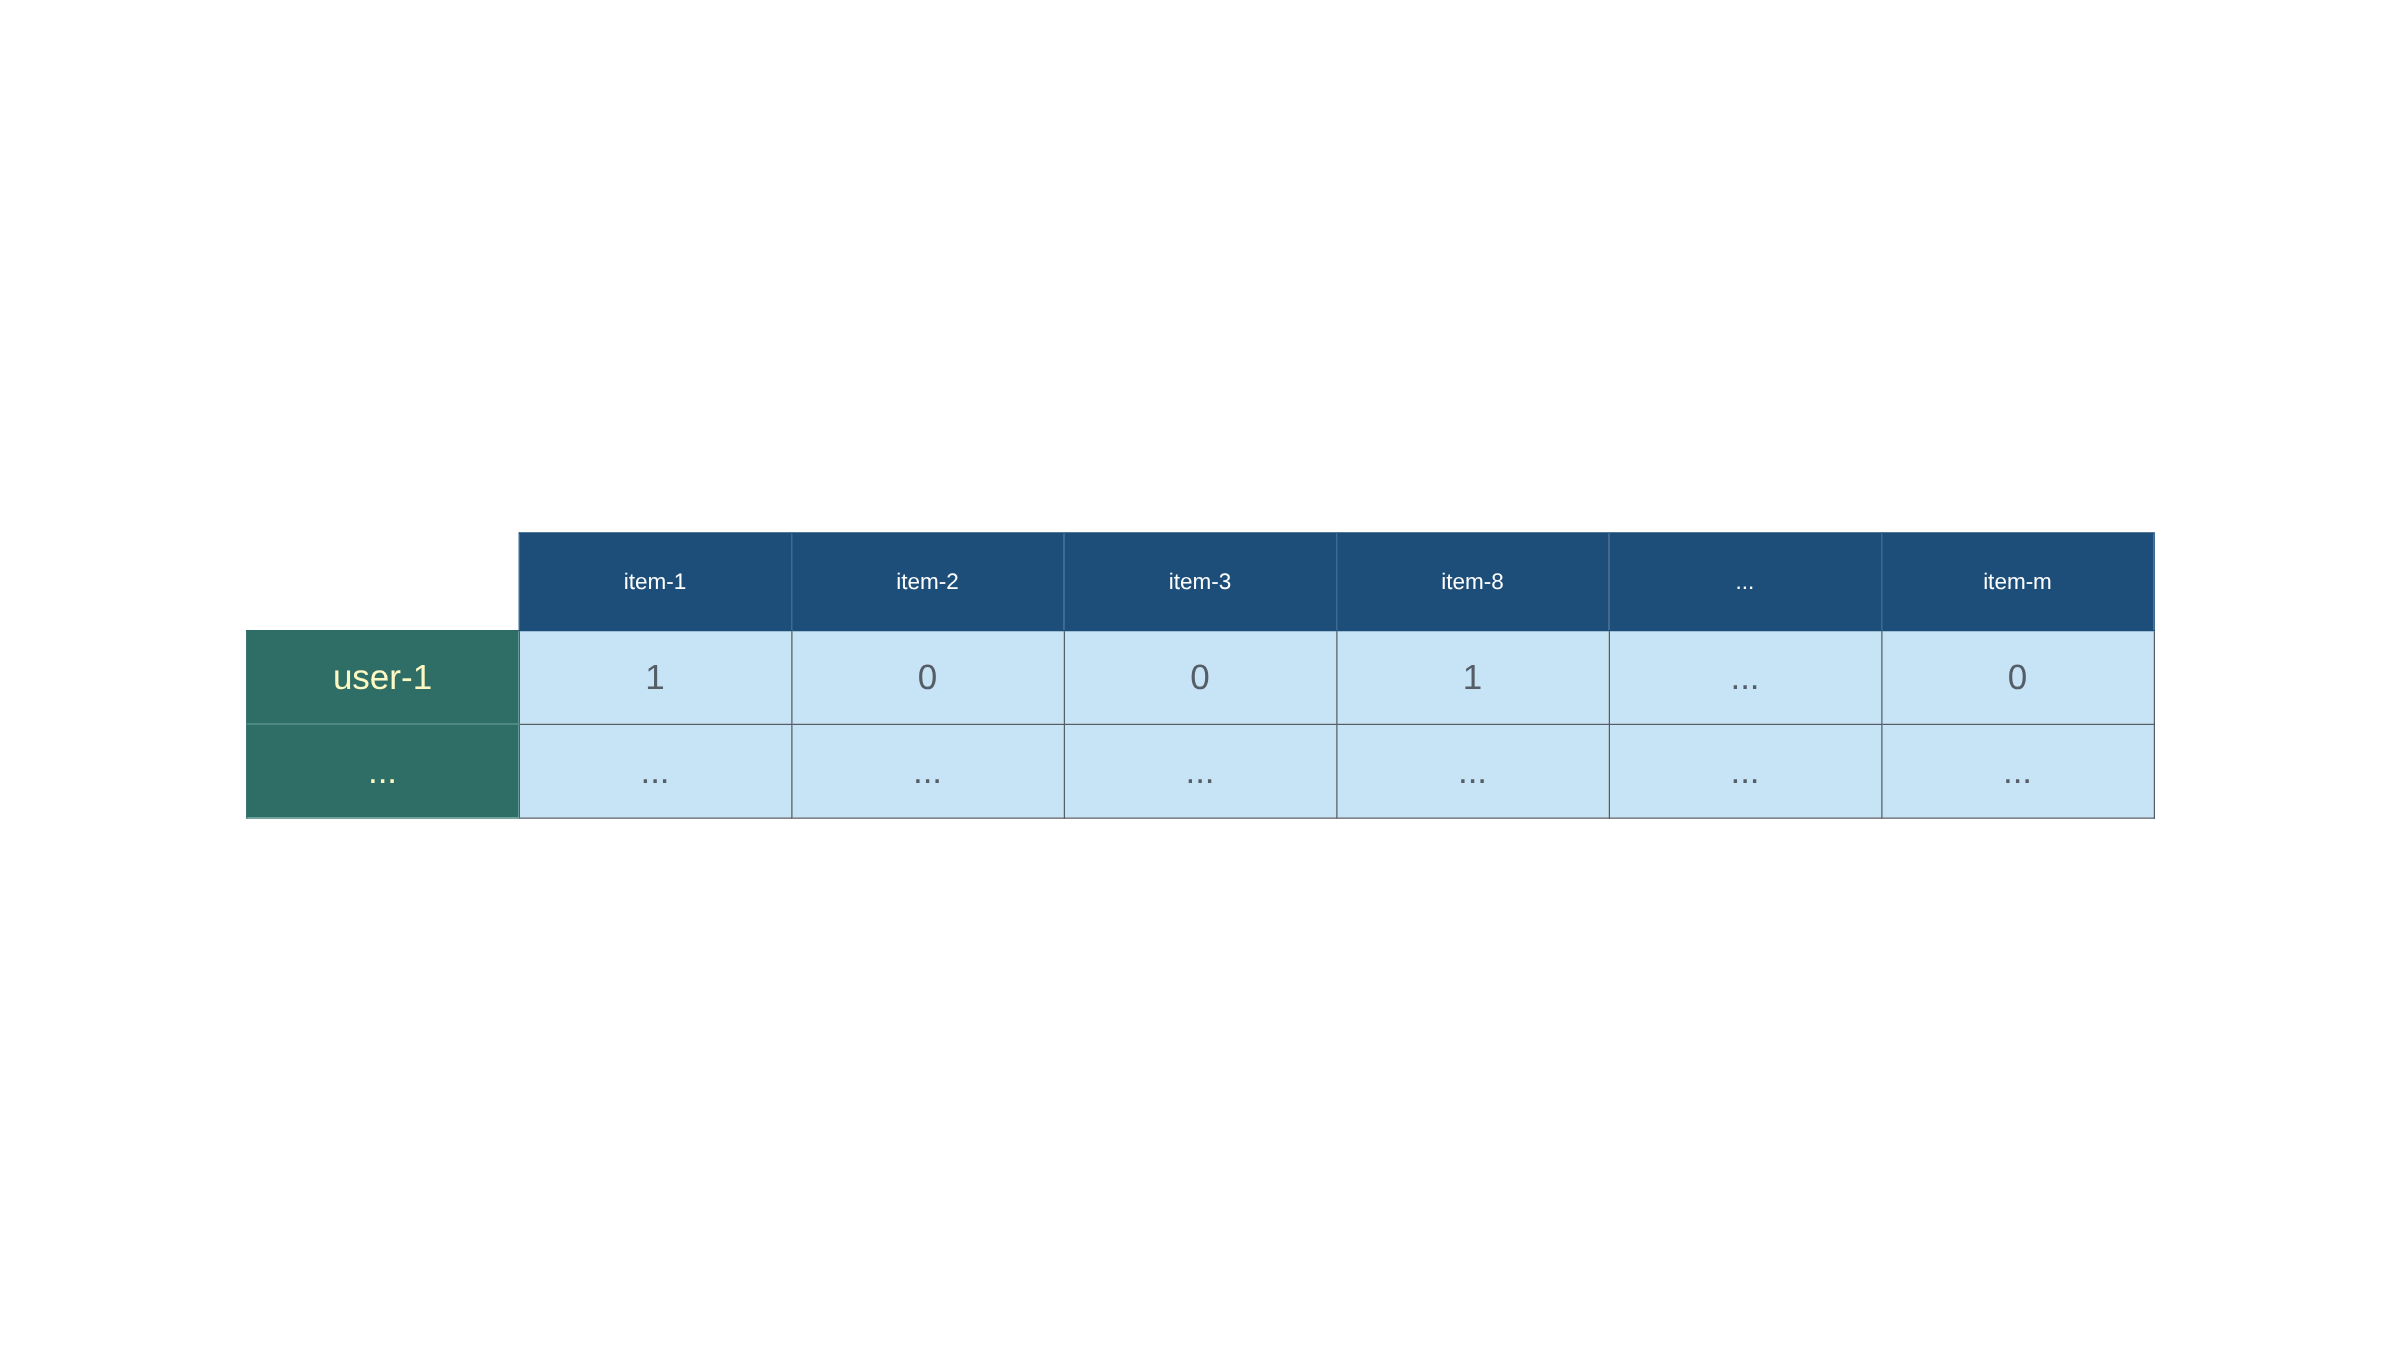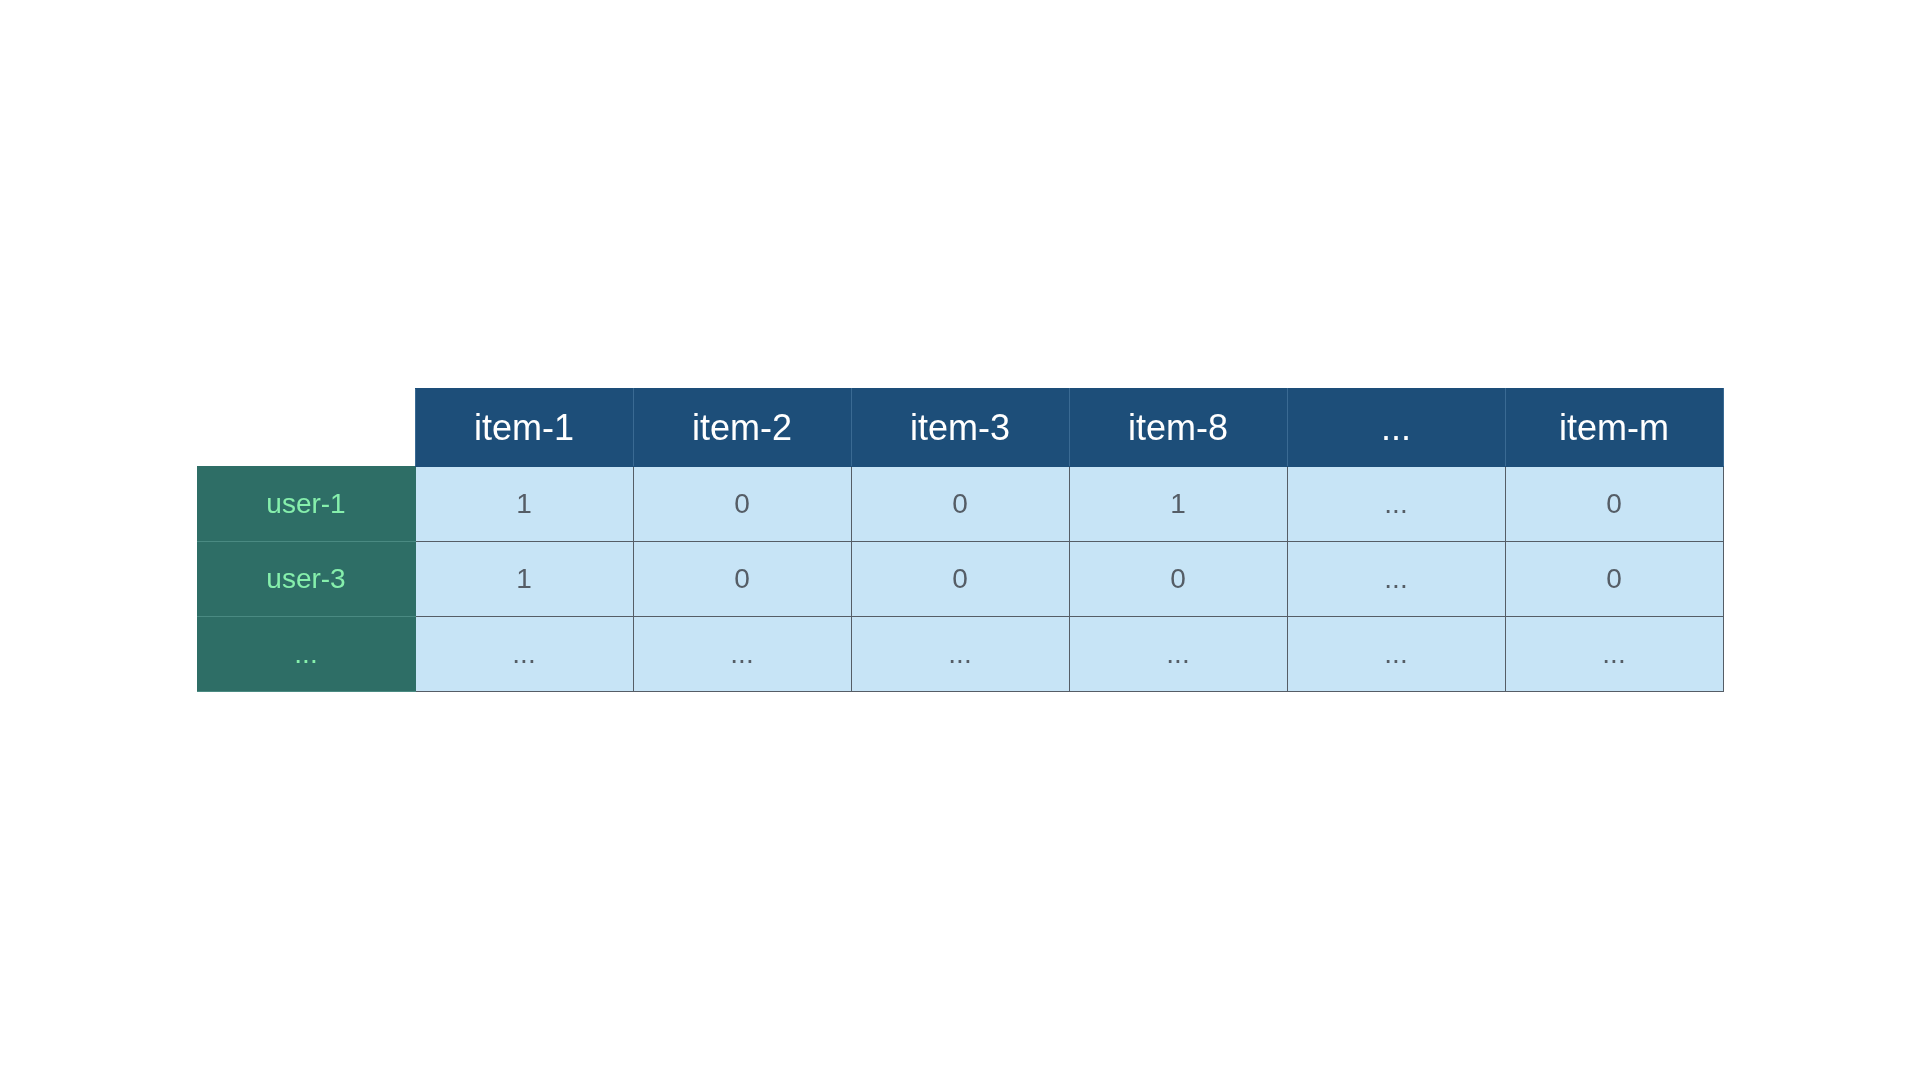--- a/index.html
+++ b/index.html
@@ -31,34 +31,34 @@
       width: 218px;
       height: 78px;
       background: #ffffff;
       border: none;
     }
     .col-header {
       width: 218px;
       height: 78px;
       background: #1d4e79;
       color: #ffffff;
-      font-size: 36px;
+      font-size: 18px;
       border-top: 1px solid #1d4e79;
       border-bottom: 1px solid #1d4e79;
       border-left: 1px solid #3a6a93;
       border-right: 1px solid #3a6a93;
     }
     .col-header:first-of-type {
       border-left: 1px solid #1d4e79;
     }
     .row-header {
       width: 218px;
       height: 75px;
       background: #2e6e66;
-      color: #86efac;
+      color: #fef9c3;
       font-size: 28px;
       border-left: 1px solid #2e6e66;
       border-right: 1px solid #2e6e66;
       border-top: 1px solid #4a8a82;
       border-bottom: 1px solid #4a8a82;
     }
     tr:first-child .row-header {
       border-top: 1px solid #2e6e66;
     }
     .data-cell {
@@ -90,29 +90,20 @@
       <tr>
         <th class="row-header">user-1</th>
         <td class="data-cell">1</td>
         <td class="data-cell">0</td>
         <td class="data-cell">0</td>
         <td class="data-cell">1</td>
         <td class="data-cell">...</td>
         <td class="data-cell">0</td>
       </tr>
       <tr>
-        <th class="row-header">user-3</th>
-        <td class="data-cell">1</td>
-        <td class="data-cell">0</td>
-        <td class="data-cell">0</td>
-        <td class="data-cell">0</td>
-        <td class="data-cell">...</td>
-        <td class="data-cell">0</td>
-      </tr>
-      <tr>
         <th class="row-header">...</th>
         <td class="data-cell">...</td>
         <td class="data-cell">...</td>
         <td class="data-cell">...</td>
         <td class="data-cell">...</td>
         <td class="data-cell">...</td>
         <td class="data-cell">...</td>
       </tr>
     </tbody>
   </table>

